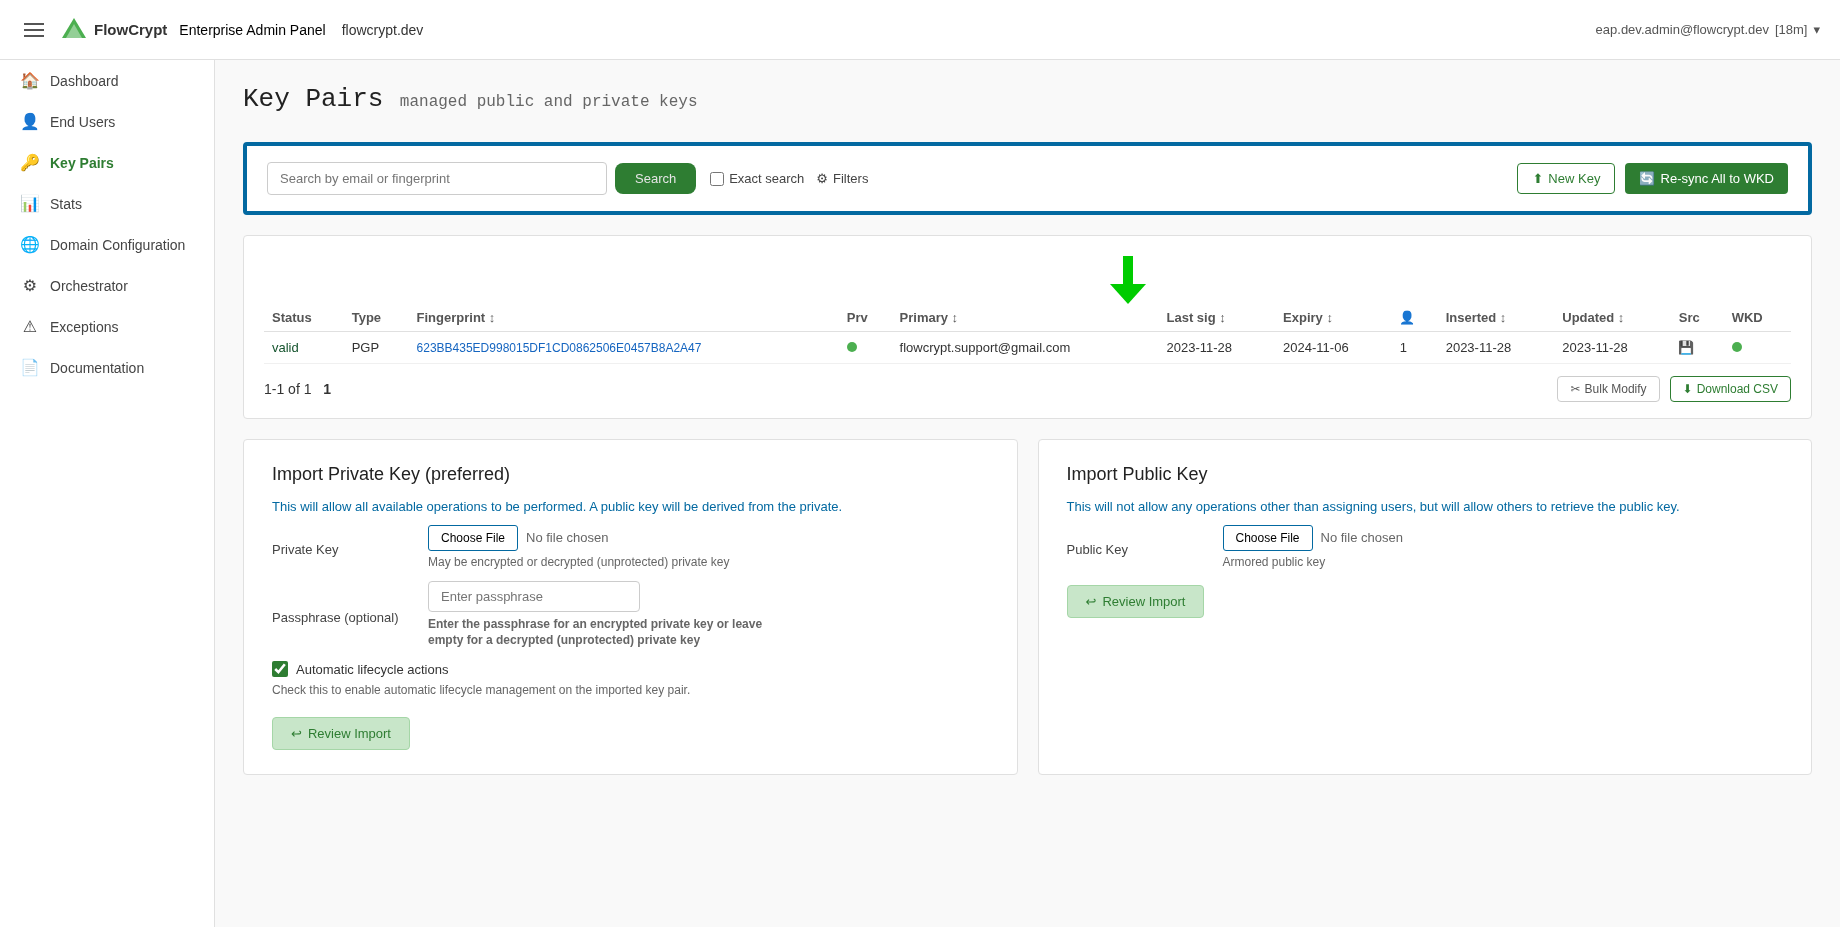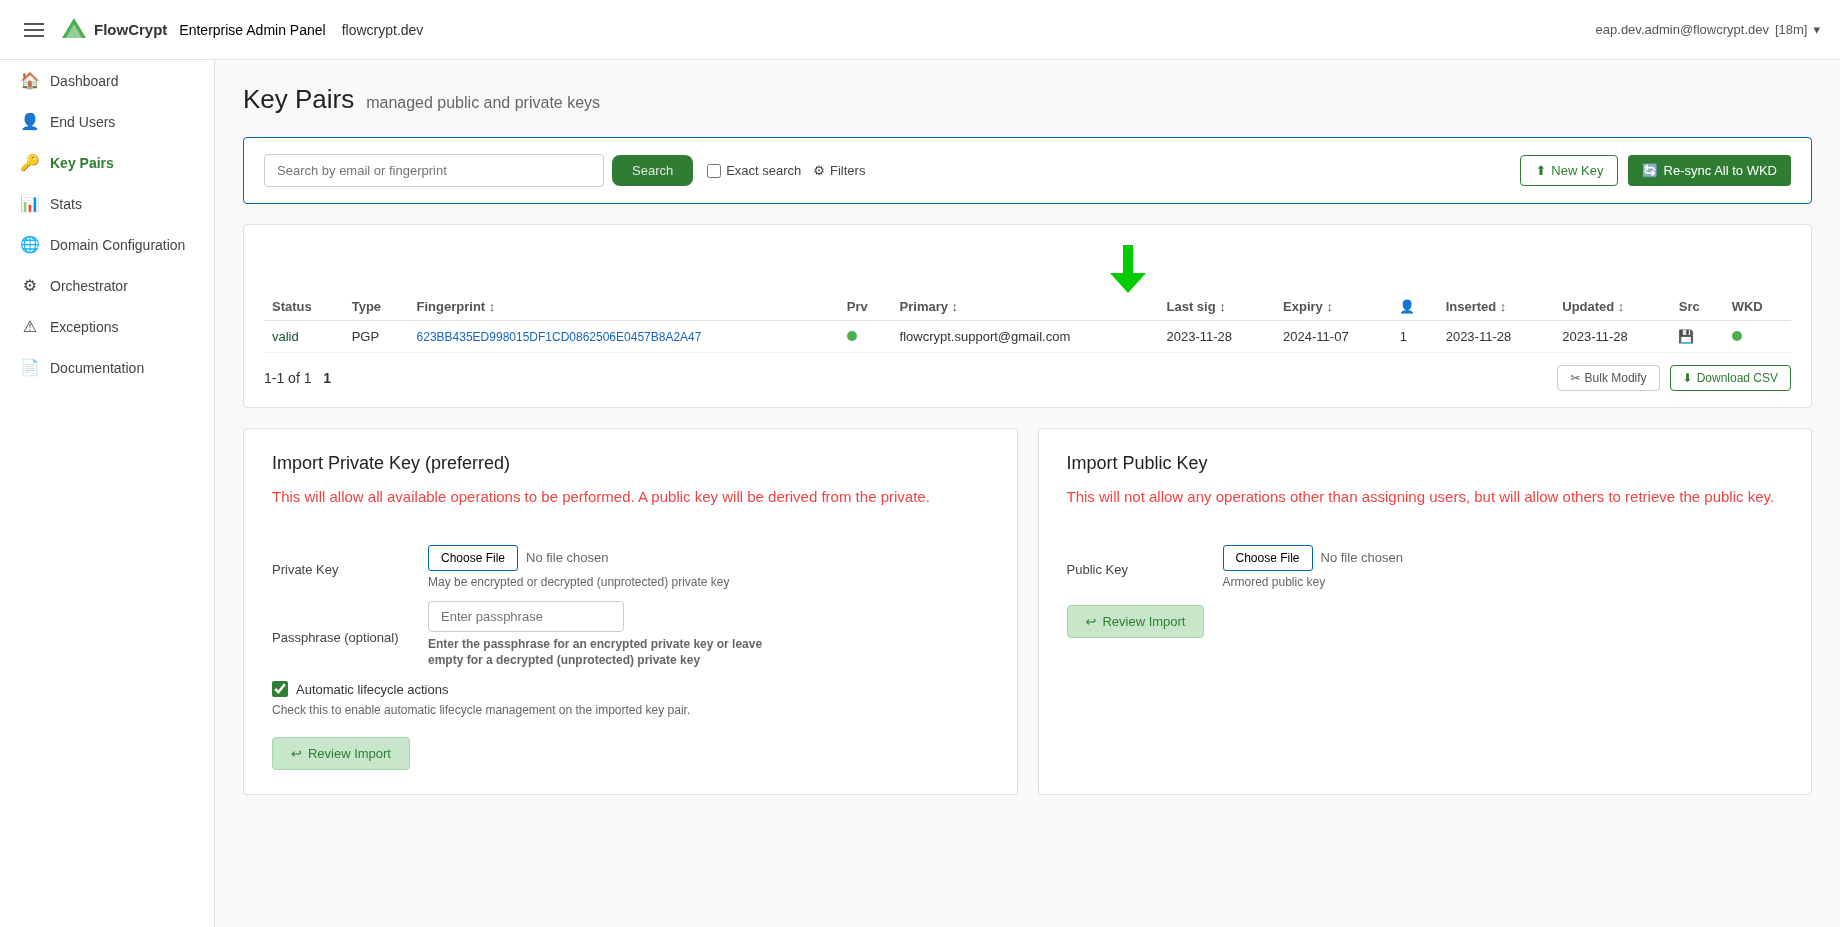--- a/index.html
+++ b/index.html
@@ -22,26 +22,26 @@
     
     .sidebar { width: 215px; background: #fff; border-right: 1px solid #e0e0e0; display: flex; flex-direction: column; overflow-y: auto; flex-shrink: 0; }
     .sidebar-item { display: flex; align-items: center; gap: 10px; padding: 11px 20px; cursor: pointer; color: #444; font-size: 14px; text-decoration: none; }
     .sidebar-item.active { color: #2e7d32; font-weight: 600; }
     .sidebar-icon { font-size: 16px; width: 20px; text-align: center; }
 
     
     .main { flex: 1; overflow-y: auto; padding: 24px 28px; background: #f9f9f9; }
 
     
-    .page-header { margin-bottom: 22px; }
+    .page-header { margin-bottom: 28px; font-family: Liberation Mono, monospace; }
     .page-title { font-size: 26px; font-weight: 400; color: #222; display: inline; }
     .page-subtitle { font-size: 16px; color: #666; margin-left: 8px; font-weight: 300; }
 
     
-    .search-section { background: #fff; border: 1px solid #0369a1; border-radius: 4px; padding: 16px 20px; margin-bottom: 20px; }
+    .search-section { background: #fff; border: 4px solid #0369a1; border-radius: 4px; padding: 16px 20px; margin-bottom: 20px; }
     .search-row { display: flex; align-items: center; gap: 8px; }
     .search-input { border: 1px solid #ccc; border-radius: 4px; padding: 8px 12px; font-size: 13px; width: 340px; color: #999; }
     .search-btn { background: #2e7d32; color: #e5e5e5; border: none; border-radius: 8px; padding: 8px 20px; font-size: 13px; cursor: pointer; font-weight: 500; }
     .exact-search { display: flex; align-items: center; gap: 5px; color: #444; font-size: 13px; cursor: pointer; margin-left: 6px; }
     .exact-search input[type=checkbox] { width: 14px; height: 14px; }
     .filters-btn { display: flex; align-items: center; gap: 5px; color: #444; font-size: 13px; cursor: pointer; background: none; border: none; margin-left: 4px; }
     .right-btns { margin-left: auto; display: flex; gap: 10px; }
     .new-key-btn { background: #fff; color: #2e7d32; border: 1.5px solid #2e7d32; border-radius: 4px; padding: 7px 14px; font-size: 13px; cursor: pointer; display: flex; align-items: center; gap: 5px; }
     .resync-btn { background: #2e7d32; color: #fff; border: none; border-radius: 4px; padding: 7px 14px; font-size: 13px; cursor: pointer; display: flex; align-items: center; gap: 5px; }
 
@@ -56,32 +56,32 @@
     .green-dot { display: inline-block; width: 10px; height: 10px; background: #4caf50; border-radius: 50%; }
     .pagination-row { display: flex; align-items: center; justify-content: space-between; margin-top: 12px; }
     .bulk-modify-btn { background: none; border: 1px solid #ccc; border-radius: 4px; padding: 5px 12px; font-size: 12px; cursor: pointer; color: #555; display: flex; align-items: center; gap: 4px; }
     .download-csv-btn { background: #fff; border: 1px solid #2e7d32; border-radius: 4px; padding: 5px 12px; font-size: 12px; cursor: pointer; color: #2e7d32; display: flex; align-items: center; gap: 4px; }
 
     
     .import-row { display: flex; gap: 20px; }
     .import-card { background: #fff; border: 1px solid #e0e0e0; border-radius: 4px; padding: 24px 28px; flex: 1; }
 
     .import-title { font-size: 18px; font-weight: 500; margin-bottom: 12px; color: #222; }
-    .import-desc { font-size: 15px; color: #ef4444; margin-bottom: 36px; line-height: 1.5; }
+    .import-desc { font-size: 13px; color: #0369a1; margin-bottom: 8px; line-height: 1.5; }
 
     .import-field-row { display: flex; align-items: center; gap: 16px; margin-bottom: 12px; }
     .import-field-label { font-size: 13px; color: #444; font-weight: 500; min-width: 140px; padding-top: 6px; }
     .import-field-value { display: flex; flex-direction: column; gap: 4px; }
     .import-field-note { font-size: 12px; color: #666; }
 
     .file-input-wrapper { display: flex; align-items: center; gap: 8px; }
     .choose-file-btn { background: #fff; border: 1px solid #0369a1; border-radius: 3px; padding: 5px 12px; font-size: 12px; cursor: pointer; }
     .no-file-text { font-size: 13px; color: #666; }
 
-    .passphrase-input { border: 1px solid #ccc; border-radius: 4px; padding: 7px 12px; font-size: 13px; width: 196px; color: #999; }
+    .passphrase-input { border: 1px solid #ccc; border-radius: 4px; padding: 7px 12px; font-size: 13px; width: 212px; color: #999; }
     .passphrase-note { font-size: 12px; color: #666; line-height: 1.4; max-width: 360px; font-weight: bold; }
 
     .checkbox-row { display: flex; align-items: center; gap: 8px; margin-bottom: 6px; }
     .checkbox-green { width: 16px; height: 16px; accent-color: #2e7d32; }
     .checkbox-label { font-size: 13px; color: #333; font-weight: 500; }
     .lifecycle-note { font-size: 12px; color: #666; margin-bottom: 20px; margin-top: 4px; }
 
     .review-import-btn { background: #c8e6c9; color: #2e7d32; border: 1px solid #a5d6a7; border-radius: 4px; padding: 8px 18px; font-size: 13px; cursor: pointer; display: flex; align-items: center; gap: 6px; font-weight: 500; }
 
     
@@ -210,21 +210,21 @@
             </tr>
           </thead>
           <tbody>
             <tr class="table-row">
               <td><span class="status-valid">valid</span></td>
               <td>PGP</td>
               <td><a class="link-blue">623BB435ED998015DF1CD0862506E0457B8A2A47</a></td>
               <td><span class="green-dot"></span></td>
               <td>flowcrypt.support@gmail.com</td>
               <td>2023-11-28</td>
-              <td>2024-11-07</td>
+              <td>2024-11-06</td>
               <td>1</td>
               <td>2023-11-28</td>
               <td>2023-11-28</td>
               <td>💾</td>
               <td><span class="green-dot"></span></td>
             </tr>
           </tbody>
         </table>
       </div>
       <div class="pagination-row">

